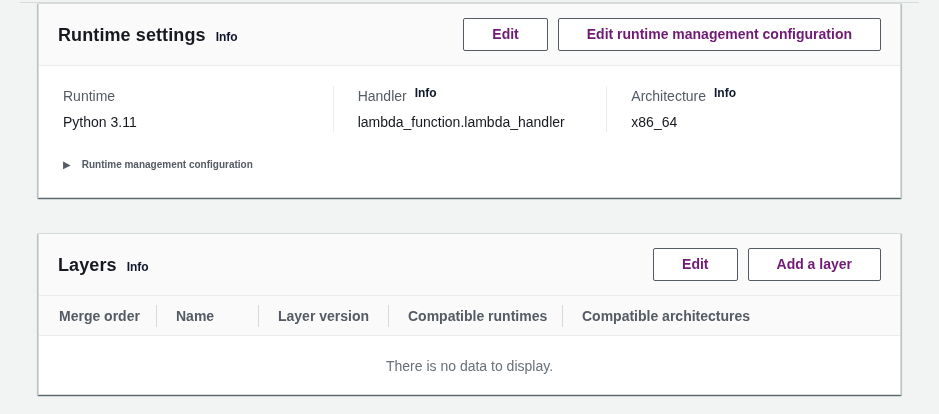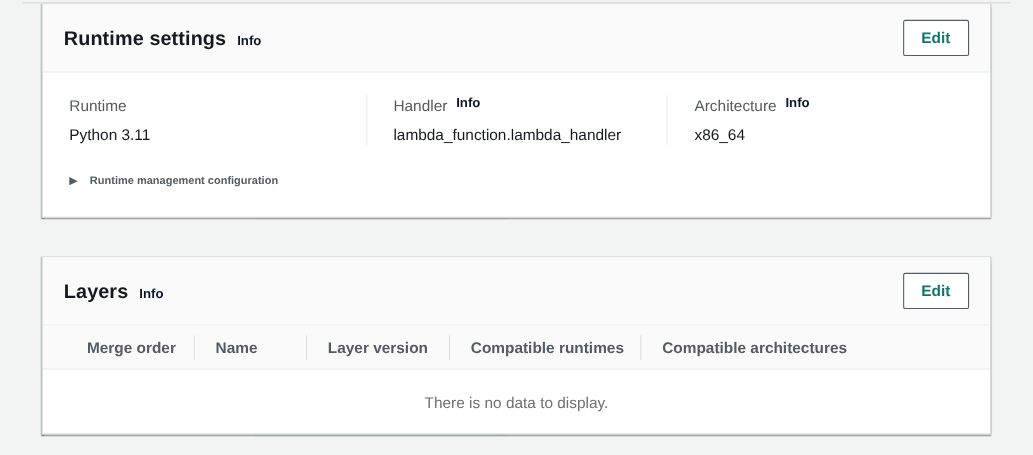--- a/index.html
+++ b/index.html
@@ -37,23 +37,23 @@
     font-size: 18px; font-weight: 700; color: #16191f; margin: 0; line-height: 22px;
     letter-spacing: 0.1px;
   }
   .info-link {
     font-size: 12px; font-weight: 700; color: #0f172a;
     margin-left: 10px; text-decoration: none; cursor: pointer; line-height: 14px;
   }
   .btn-group { display: flex; gap: 10px; }
   .btn {
     background: #ffffff; border: 1px solid #545b64; border-radius: 2px;
-    color: #0f766e; font-family: "Liberation Sans", sans-serif;
+    color: #701a75; font-family: "Liberation Sans", sans-serif;
     font-size: 14px; font-weight: 700; line-height: 19px;
-    padding: 6px 16px; cursor: pointer; white-space: nowrap;
+    padding: 6px 28px; cursor: pointer; white-space: nowrap;
   }
 
   .kv-grid {
     display: grid; grid-template-columns: 1fr 1fr 1fr;
     margin: 20px 20px 0 20px;
   }
   .kv-cell { padding-left: 24px; }
   .kv-cell:first-child { padding-left: 4px; }
   .kv-cell + .kv-cell { border-left: 1px solid #eaeded; }
   .kv-label-row { display: flex; align-items: flex-start; }
@@ -72,21 +72,20 @@
   .expander-label {
     font-size: 10px; font-weight: 700; color: #545b64; line-height: 18px;
   }
 
   .table-header {
     display: grid;
     grid-template-columns: 117px 102px 130px 174px 198px 1fr;
     background: #fafafa;
     border-bottom: 1px solid #eaeded;
     height: 40px;
-    padding-left: 20px;
   }
   .th-cell {
     position: relative;
     display: flex; align-items: center;
     padding: 0 10px 0 20px;
     font-size: 14px; font-weight: 700; color: #545b64;
     white-space: nowrap; overflow: hidden;
   }
   .th-cell + .th-cell::before {
     content: ""; position: absolute; left: 0; top: 50%;
@@ -105,20 +104,21 @@
 <div class="top-rule"></div>
 
 <section class="card card-runtime">
   <header class="card-header">
     <div class="title-wrap">
       <h2 class="card-title">Runtime settings</h2>
       <a class="info-link">Info</a>
     </div>
     <div class="btn-group">
       <button class="btn">Edit</button>
+      <button class="btn">Edit runtime management configuration</button>
     </div>
   </header>
 
   <div class="kv-grid">
     <div class="kv-cell">
       <div class="kv-label-row">
         <span class="kv-label">Runtime</span>
       </div>
       <div class="kv-value">Python 3.11</div>
     </div>
@@ -145,20 +145,21 @@
 </section>
 
 <section class="card card-layers">
   <header class="card-header">
     <div class="title-wrap">
       <h2 class="card-title">Layers</h2>
       <a class="info-link">Info</a>
     </div>
     <div class="btn-group">
       <button class="btn">Edit</button>
+      <button class="btn">Add a layer</button>
     </div>
   </header>
 
   <div class="table-header">
     <div class="th-cell">Merge order</div>
     <div class="th-cell">Name</div>
     <div class="th-cell">Layer version</div>
     <div class="th-cell">Compatible runtimes</div>
     <div class="th-cell">Compatible architectures</div>
   </div>

